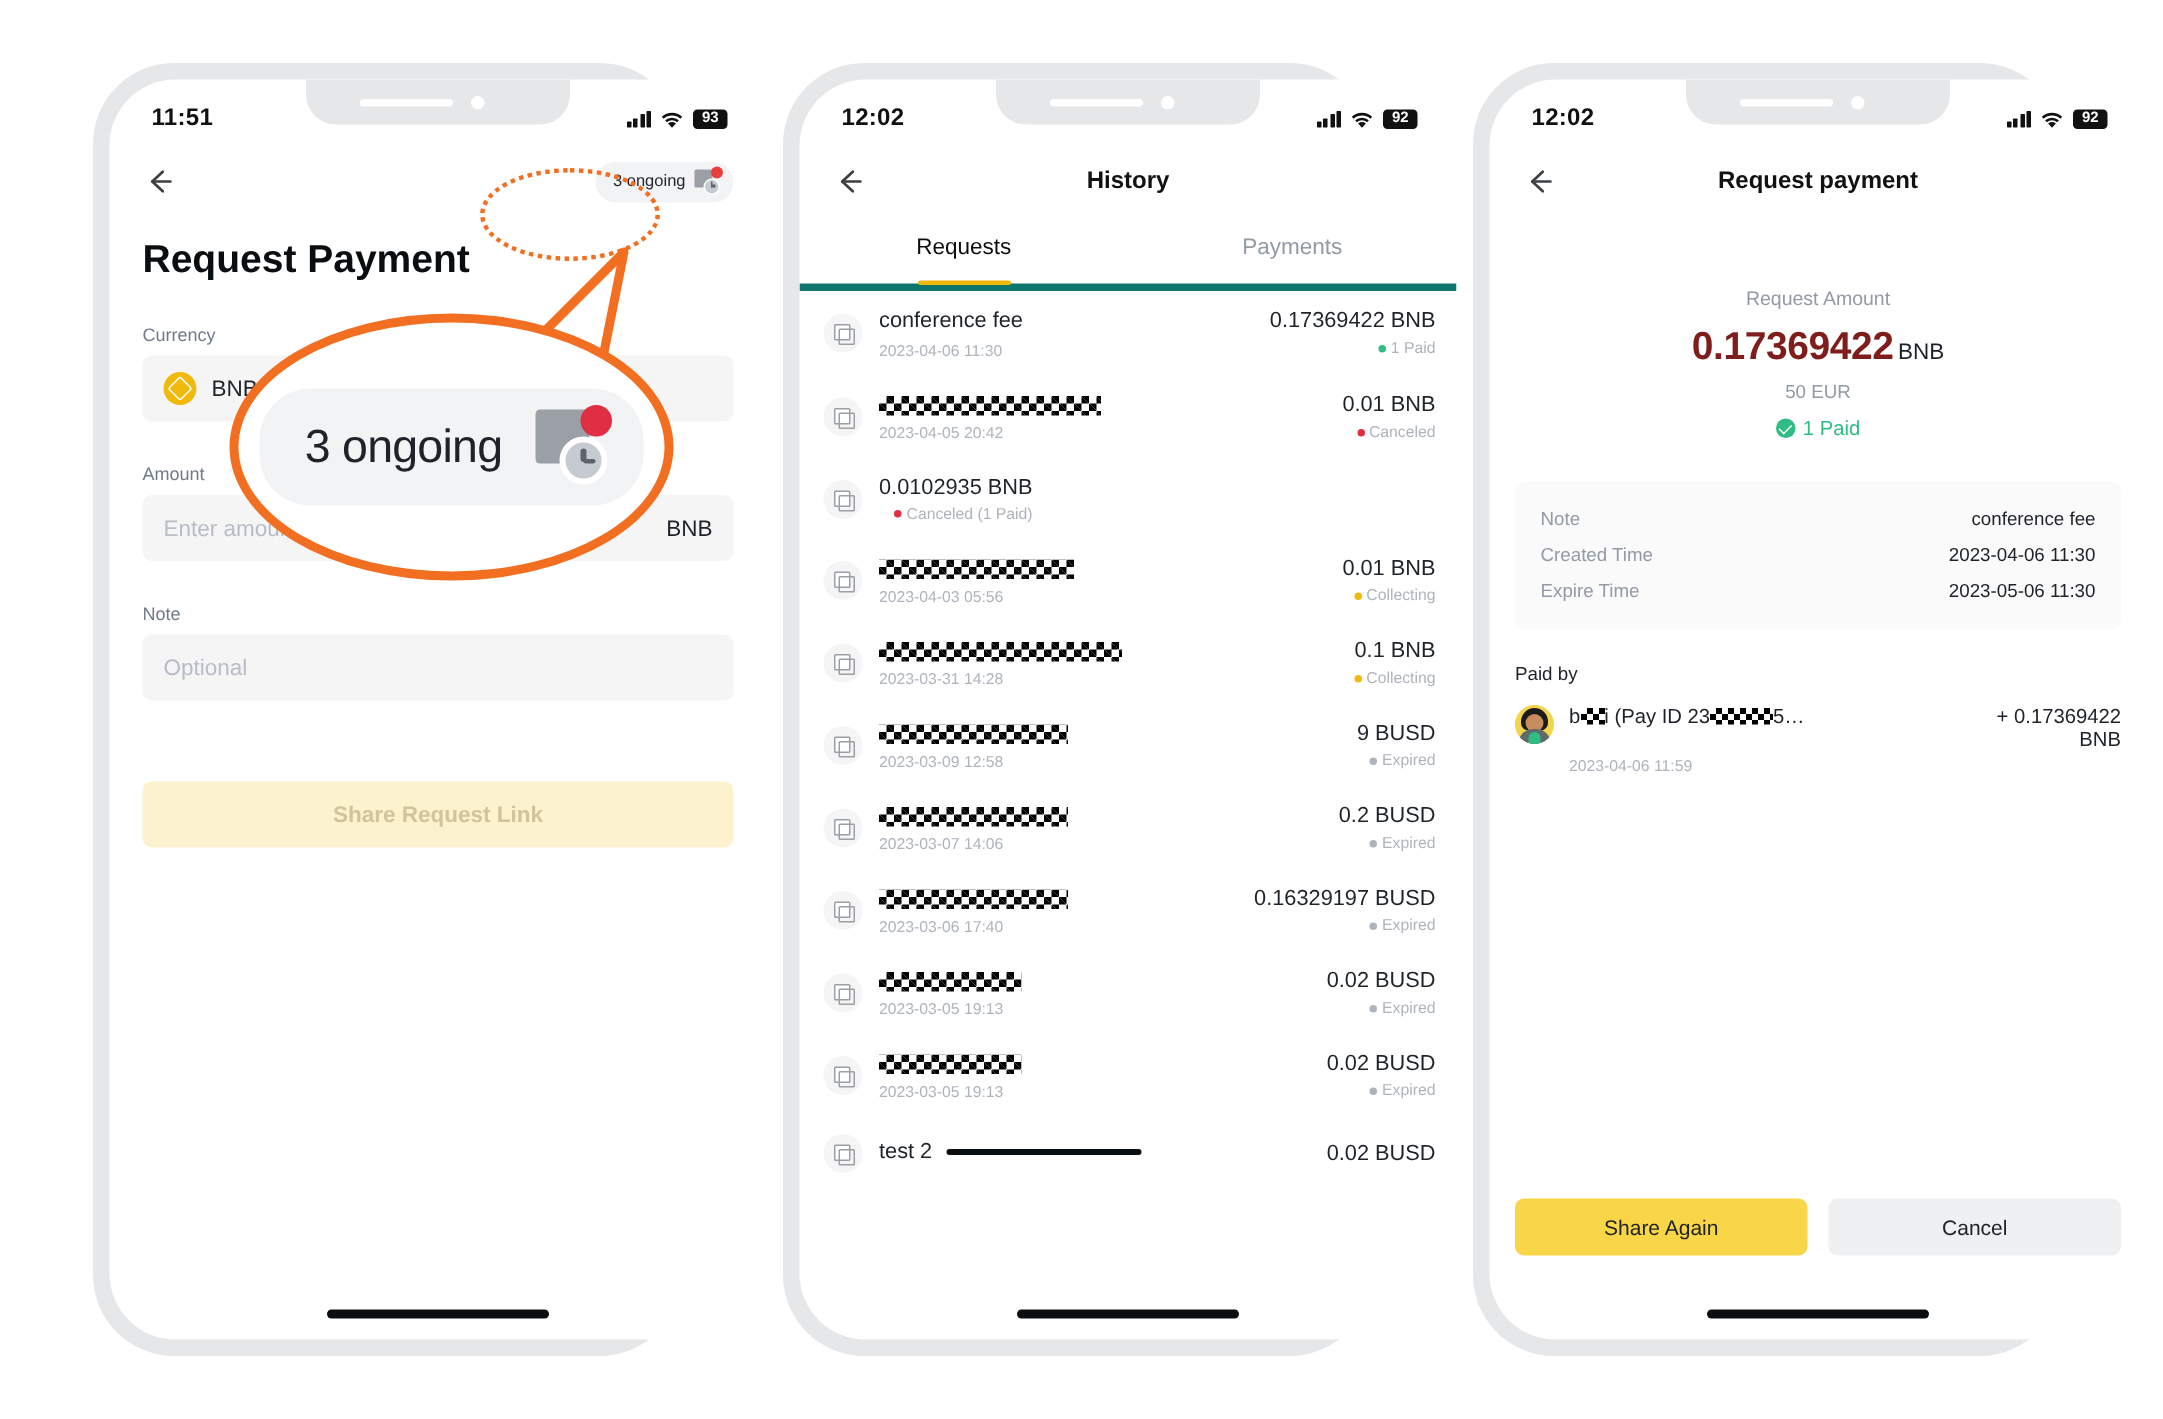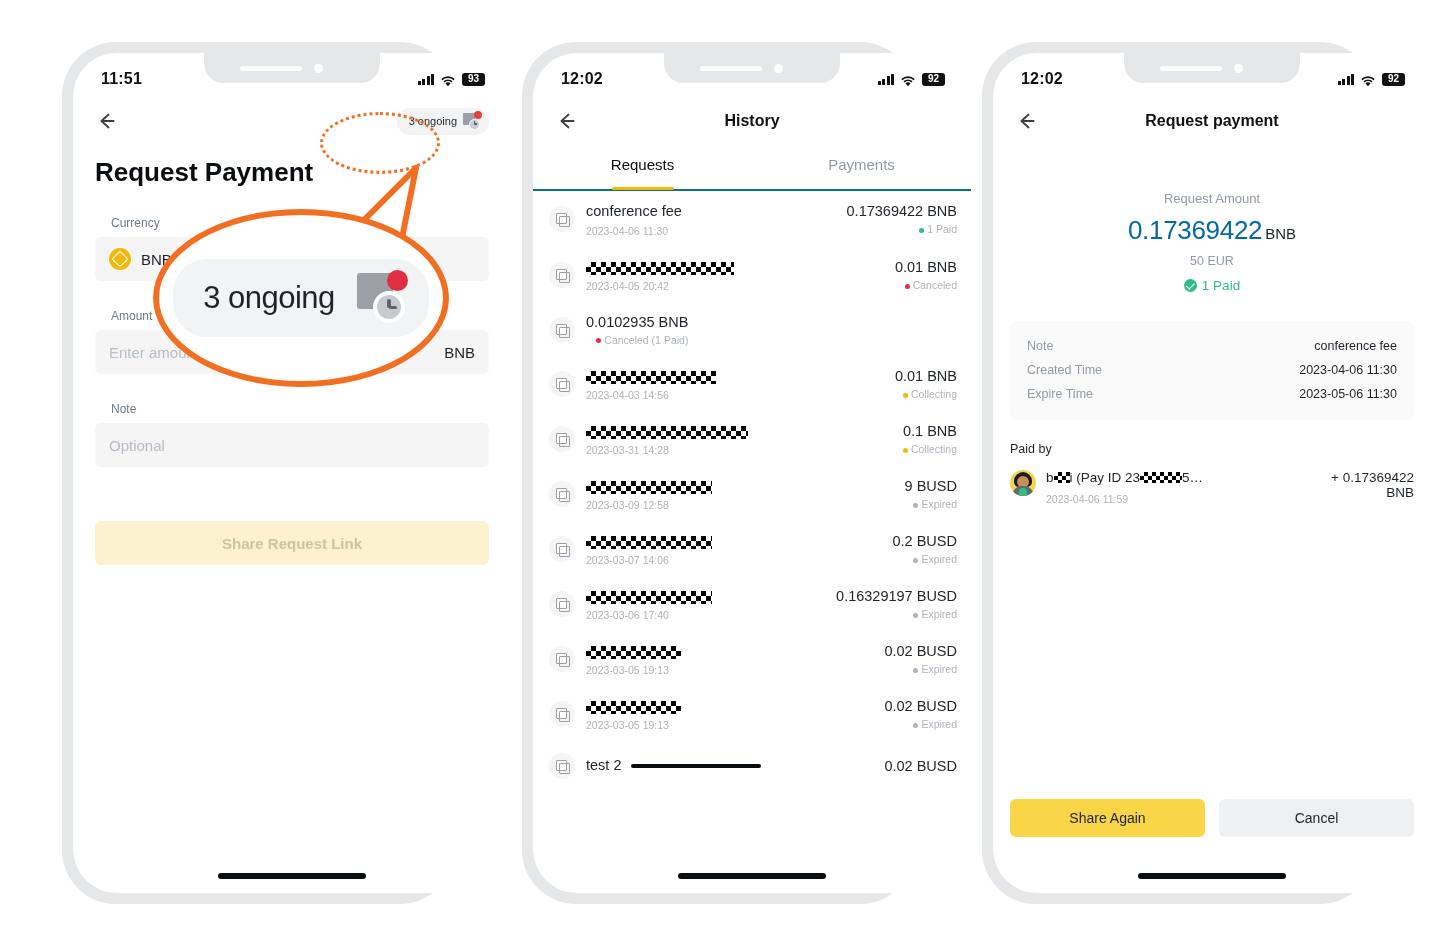--- a/index.html
+++ b/index.html
@@ -102,21 +102,21 @@
     position: absolute; right: 3.2px; bottom: 4.8px;
     width: 3px; height: 1.4px; background: #5d6369;
   }
   .clockdoc .dot {
     position: absolute; right: -2px; top: -2px;
     width: 8px; height: 8px; border-radius: 50%; background: #e8413d;
   }
 
   
   .p1-title { font-size: 26px; font-weight: bold; color: #0b0e11; padding: 14px 22px 0; }
-  .field-label { font-size: 12px; color: #707a8a; padding: 28px 38px 7px; }
+  .field-label { font-size: 12px; color: #707a8a; padding: 28px 22px 7px; }
   .input-box {
     margin: 0 22px; height: 44px; background: #f5f5f5; border-radius: 6px;
     display: flex; align-items: center; padding: 0 14px; font-size: 15px;
   }
   .input-box.ph { color: #b7bdc6; }
   .coin-row { display: flex; align-items: center; gap: 10px; }
   .coin-icon {
     width: 22px; height: 22px; border-radius: 50%;
     background: #f0b90b; position: relative; flex: 0 0 auto;
   }
@@ -134,21 +134,21 @@
   }
 
   
   .home-ind {
     position: absolute; bottom: 14px; left: 50%; transform: translateX(-50%);
     width: 148px; height: 6px; border-radius: 3px; background: #0b0e11;
     z-index: 12;
   }
 
   
-  .tabs { display: flex; position: relative; border-bottom: 2px solid #0f766e; }
+  .tabs { display: flex; position: relative; border-bottom: 5px solid #0f766e; }
   .tab {
     flex: 1; text-align: center; padding: 13px 0 16px;
     font-size: 15px; color: #929aa5; position: relative;
   }
   .tab.active { color: #0b0e11; font-weight: 500; }
   .tab.active::after {
     content: ""; position: absolute; bottom: -1px; left: 50%;
     transform: translateX(-50%);
     width: 62px; height: 3px; border-radius: 2px; background: #f0b90b;
   }
@@ -193,21 +193,21 @@
   .hist-row.last { opacity: 1; }
   .strike {
     display: inline-block; height: 4px; width: 130px;
     background: #0b0e11; border-radius: 2px; margin-left: 10px;
     vertical-align: middle;
   }
 
   
   .amt-label { text-align: center; font-size: 13px; color: #929aa5; margin-top: 48px; }
   .amt-big { text-align: center; margin-top: 9px; }
-  .amt-big .num { font-size: 26px; font-weight: normal; color: #0369a1; letter-spacing: -.3px; }
+  .amt-big .num { font-size: 26px; font-weight: bold; color: #7f1d1d; letter-spacing: -.3px; }
   .amt-big .cur { font-size: 15px; color: #1e2329; margin-left: 3px; }
   .amt-fiat { text-align: center; font-size: 12.5px; color: #929aa5; margin-top: 8px; }
   .paid-chip {
     display: flex; align-items: center; justify-content: center;
     gap: 5px; margin-top: 10px; font-size: 13.5px; color: #2ebd85;
   }
   .check {
     width: 13px; height: 13px; border-radius: 50%; background: #2ebd85;
     position: relative; flex: 0 0 auto;
   }
@@ -243,21 +243,21 @@
   .payer-mid { flex: 1 1 auto; min-width: 0; }
   .payer-name { font-size: 13.5px; color: #1e2329; }
   .payer-name .red {
     display:inline-block; width:16px; height:11px; vertical-align:-1px;
     background-image:
       linear-gradient(45deg, #000 25%, transparent 25%, transparent 75%, #000 75%),
       linear-gradient(45deg, #000 25%, transparent 25%, transparent 75%, #000 75%);
     background-size: 8px 8px; background-position: 0 0, 4px 4px; background-color:#fff;
   }
   .payer-name .red.wide { width: 42px; }
-  .payer-date { font-size: 10.5px; color: #aeb4bb; margin-top: 8px; }
+  .payer-date { font-size: 10.5px; color: #aeb4bb; margin-top: 20px; }
   .payer-amt { text-align: right; font-size: 13.5px; color: #1e2329; width: 104px; flex: 0 0 auto; }
   .btn-row {
     position: absolute; left: 17px; right: 17px; bottom: 56px;
     display: flex; gap: 14px;
   }
   .btn {
     flex: 1; height: 38px; border-radius: 6px;
     display: flex; align-items: center; justify-content: center;
     font-size: 14px; color: #1e2329; cursor: pointer;
   }
@@ -437,21 +437,21 @@
           </div>
           <div class="hist-row">
             <span class="row-ic"></span>
             <div class="row-right">
               <div class="row-amt">0.0102935 BNB</div>
               <div class="row-status"><span class="dot" style="background: rgb(224, 46, 66);"></span>Canceled (1 Paid)</div>
             </div>
           </div>
           <div class="hist-row">
             <span class="row-ic"></span>
-            <div class="row-mid"><div class="row-name redacted" style="width: 130px;"></div><div class="row-date">2023-04-03 14:56</div></div>
+            <div class="row-mid"><div class="row-name redacted" style="width: 130px;"></div><div class="row-date">2023-04-03 05:56</div></div>
             <div class="row-right">
               <div class="row-amt">0.01 BNB</div>
               <div class="row-status"><span class="dot" style="background: rgb(240, 185, 11);"></span>Collecting</div>
             </div>
           </div>
           <div class="hist-row">
             <span class="row-ic"></span>
             <div class="row-mid"><div class="row-name redacted" style="width: 162px;"></div><div class="row-date">2023-03-31 14:28</div></div>
             <div class="row-right">
               <div class="row-amt">0.1 BNB</div>

